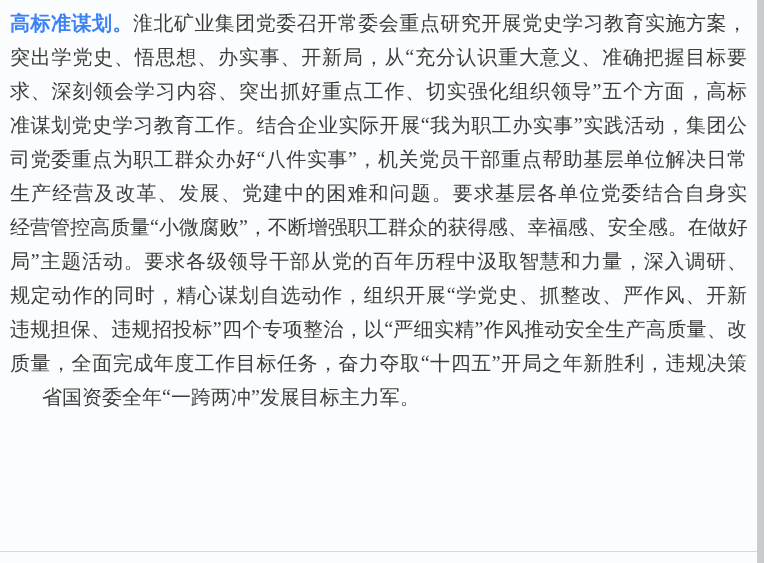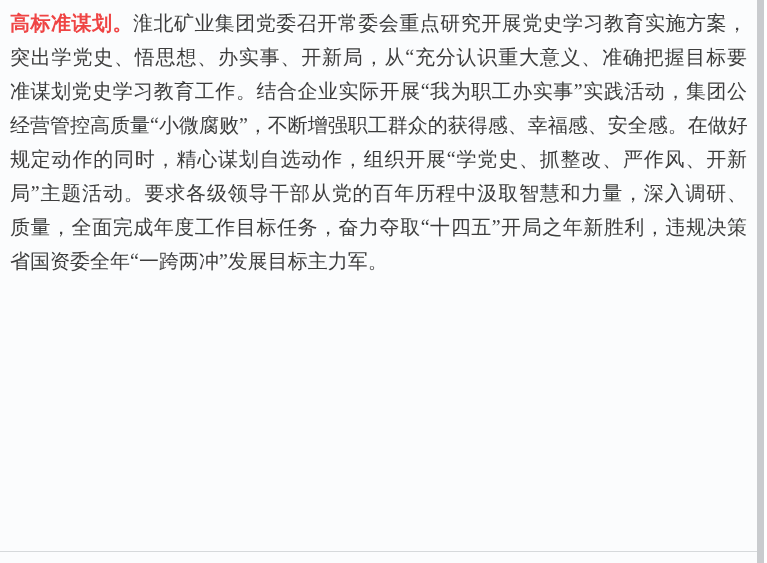--- a/index.html
+++ b/index.html
@@ -23,24 +23,25 @@
   }
   .line {
     text-align: justify;
     text-align-last: justify;
     height: 34px;
     overflow: hidden;
     white-space: nowrap;
   }
   .line--last {
     text-align-last: left;
+    margin-left: 32px;
   }
   .lead {
     font-weight: bold;
-    color: #ef4444;
+    color: #3b82f6;
   }
   .right-bar {
     position: absolute;
     top: 0;
     left: 757px;
     width: 7px;
     height: 563px;
     background: #c9cbce;
   }
   .page-edge-right {
@@ -59,23 +60,27 @@
     height: 1px;
     background: #d6d9db;
   }
 </style>
 </head>
 <body>
 
 <div class="article">
   <div class="line"><span class="lead">高标准谋划。</span><span>淮北矿业集团党委召开常委会重点研究开展党史学习教育实施方案，</span></div>
   <div class="line">突出学党史、悟思想、办实事、开新局，从“充分认识重大意义、准确把握目标要</div>
+  <div class="line">求、深刻领会学习内容、突出抓好重点工作、切实强化组织领导”五个方面，高标</div>
   <div class="line">准谋划党史学习教育工作。结合企业实际开展“我为职工办实事”实践活动，集团公</div>
+  <div class="line">司党委重点为职工群众办好“八件实事”，机关党员干部重点帮助基层单位解决日常</div>
+  <div class="line">生产经营及改革、发展、党建中的困难和问题。要求基层各单位党委结合自身实</div>
   <div class="line">经营管控高质量“小微腐败”，不断增强职工群众的获得感、幸福感、安全感。在做好</div>
+  <div class="line">局”主题活动。要求各级领导干部从党的百年历程中汲取智慧和力量，深入调研、</div>
   <div class="line">规定动作的同时，精心谋划自选动作，组织开展“学党史、抓整改、严作风、开新</div>
-  <div class="line">局”主题活动。要求各级领导干部从党的百年历程中汲取智慧和力量，深入调研、</div>
+  <div class="line">违规担保、违规招投标”四个专项整治，以“严细实精”作风推动安全生产高质量、改</div>
   <div class="line">质量，全面完成年度工作目标任务，奋力夺取“十四五”开局之年新胜利，违规决策</div>
   <div class="line line--last">省国资委全年“一跨两冲”发展目标主力军。</div>
 </div>
 
 <div class="right-bar"></div>
 <div class="page-edge-right"></div>
 <div class="bottom-line"></div>
 
 </body></html>

